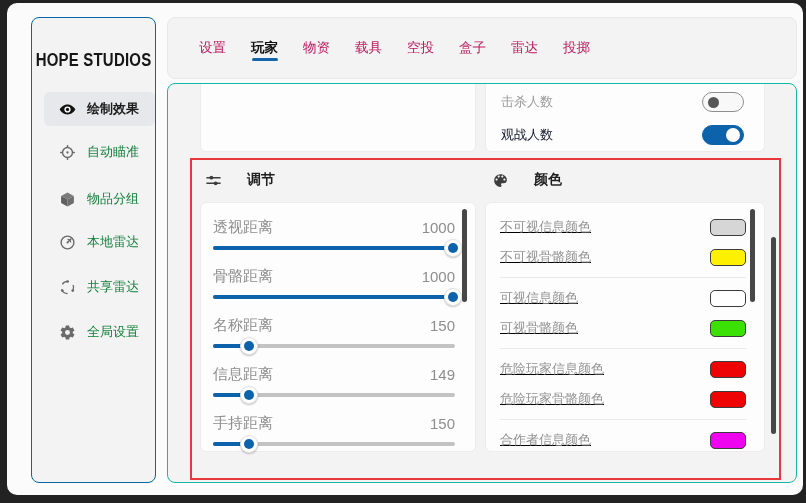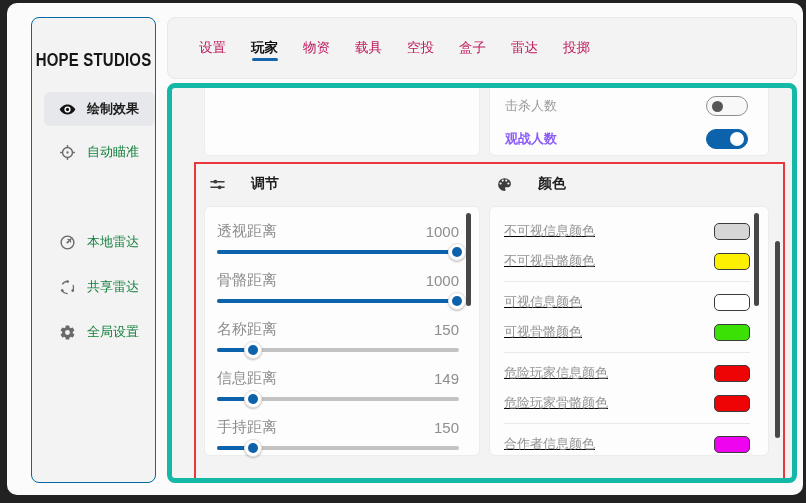--- a/index.html
+++ b/index.html
@@ -25,29 +25,29 @@
   .tabbar{position:absolute;left:160px;top:14px;width:630px;height:62px;background:#f3f3f3;
           border:1px solid #e8e8e8;border-radius:8px;box-sizing:border-box;
           display:flex;align-items:center;gap:25px;padding-left:31px;}
   .tab{position:relative;height:100%;display:flex;align-items:center;font-size:13.5px;color:#be185d;cursor:pointer;}
   .tab.active{color:#101010;font-weight:700;}
   .tab.active::after{content:"";position:absolute;left:50%;transform:translateX(-50%);bottom:17px;
                      width:26px;height:3px;border-radius:2px;background:#1465ab;}
 
   
   .main{position:absolute;left:160px;top:80px;width:630px;height:400px;background:#f3f3f3;
-        border:5px solid #14b8a6;border-radius:8px;box-sizing:border-box;overflow:hidden;}
+        border:1px solid #14b8a6;border-radius:8px;box-sizing:border-box;overflow:hidden;}
   .card{position:absolute;background:#fdfdfd;border:1px solid #ececec;border-radius:6px;box-sizing:border-box;}
 
   .toprow-left{left:32px;top:-20px;width:276px;height:88px;}
   .toprow-right{left:317px;top:-20px;width:280px;height:88px;}
   .hrow{position:absolute;left:15px;right:20px;display:flex;align-items:center;justify-content:space-between;}
   .hrow .hlabel{font-size:13px;}
   .hlabel.dim{color:#9b9b9b;}
-  .hlabel.strong{color:#8b5cf6;font-weight:700;}
+  .hlabel.strong{color:#0f172a;font-weight:400;}
 
   .toggle{width:42px;height:20px;border-radius:11px;position:relative;background:#f8f8f8;
           border:1px solid #8f8f8f;box-sizing:border-box;cursor:pointer;flex:0 0 auto;}
   .toggle .knob{position:absolute;width:11px;height:11px;border-radius:50%;background:#575757;left:5px;top:3.5px;}
   .toggle.on{background:#0d63ab;border-color:#0d63ab;}
   .toggle.on .knob{background:#ffffff;width:14px;height:14px;left:auto;right:3px;top:2px;}
 
   
   .sec-header{position:absolute;display:flex;align-items:center;gap:25px;height:20px;}
   .sec-header svg{width:17px;height:17px;}
@@ -106,20 +106,30 @@
             <line x1="12" y1="1.5" x2="12" y2="5"></line>
             <line x1="12" y1="19" x2="12" y2="22.5"></line>
             <line x1="1.5" y1="12" x2="5" y2="12"></line>
             <line x1="19" y1="12" x2="22.5" y2="12"></line>
             <circle cx="12" cy="12" r="1.6" fill="#6a6a6a" stroke="none"></circle>
           </svg>
       </span>
       <span class="nav-label">自动瞄准</span>
     </div>
 
+    <div class="nav-item" style="top:164px;">
+      <span class="nav-icon">
+        <svg viewBox="0 0 24 24">
+            <path d="M12 2 21 7 12 12 3 7Z" fill="#7b7b7b"></path>
+            <path d="M3 7l9 5v10L3 17Z" fill="#5f5f5f"></path>
+            <path d="M21 7l-9 5v10l9-5Z" fill="#6d6d6d"></path>
+          </svg>
+      </span>
+      <span class="nav-label">物品分组</span>
+    </div>
 
     <div class="nav-item" style="top:207px;">
       <span class="nav-icon">
         <svg viewBox="0 0 24 24" fill="none" stroke="#6a6a6a" stroke-width="2">
             <circle cx="12" cy="12" r="9"></circle>
             <path d="M12 12l5.5-5.5"></path>
             <path d="M12 7.5a4.5 4.5 0 0 1 4.5 4.5" stroke-width="1.6"></path>
             <circle cx="12" cy="12" r="1.5" fill="#6a6a6a" stroke="none"></circle>
           </svg>
       </span>

